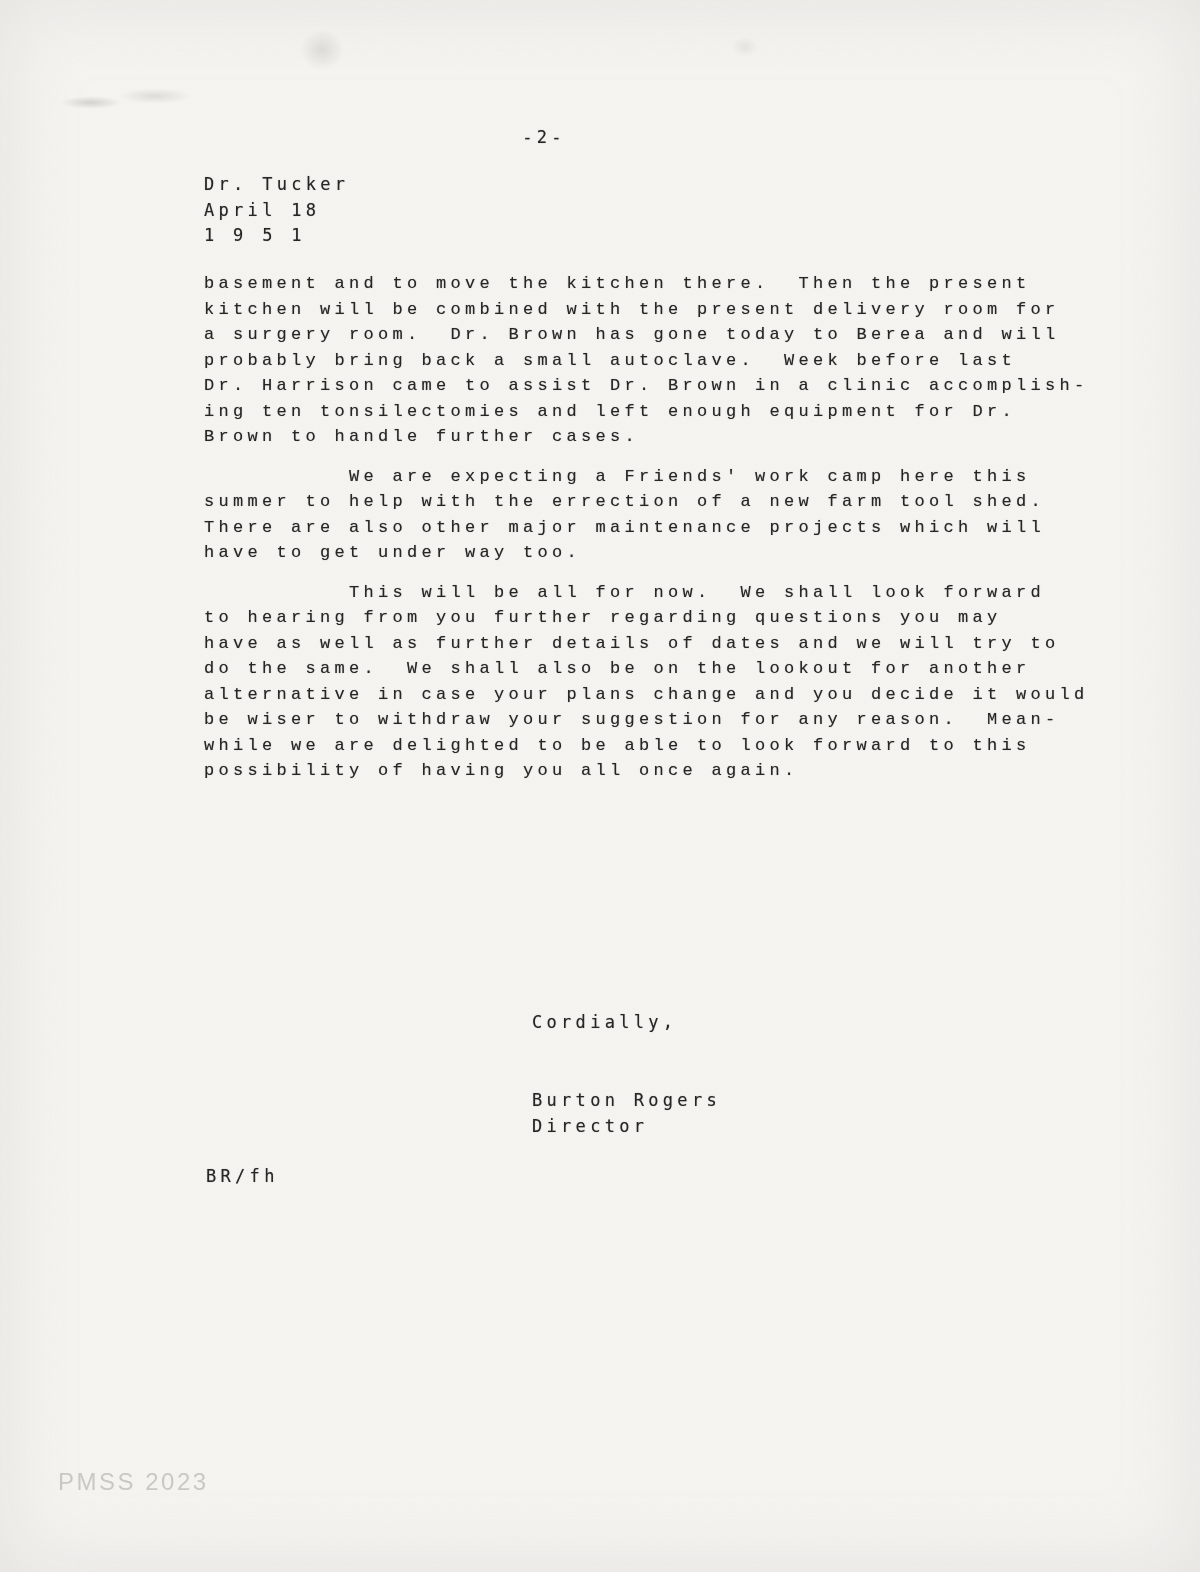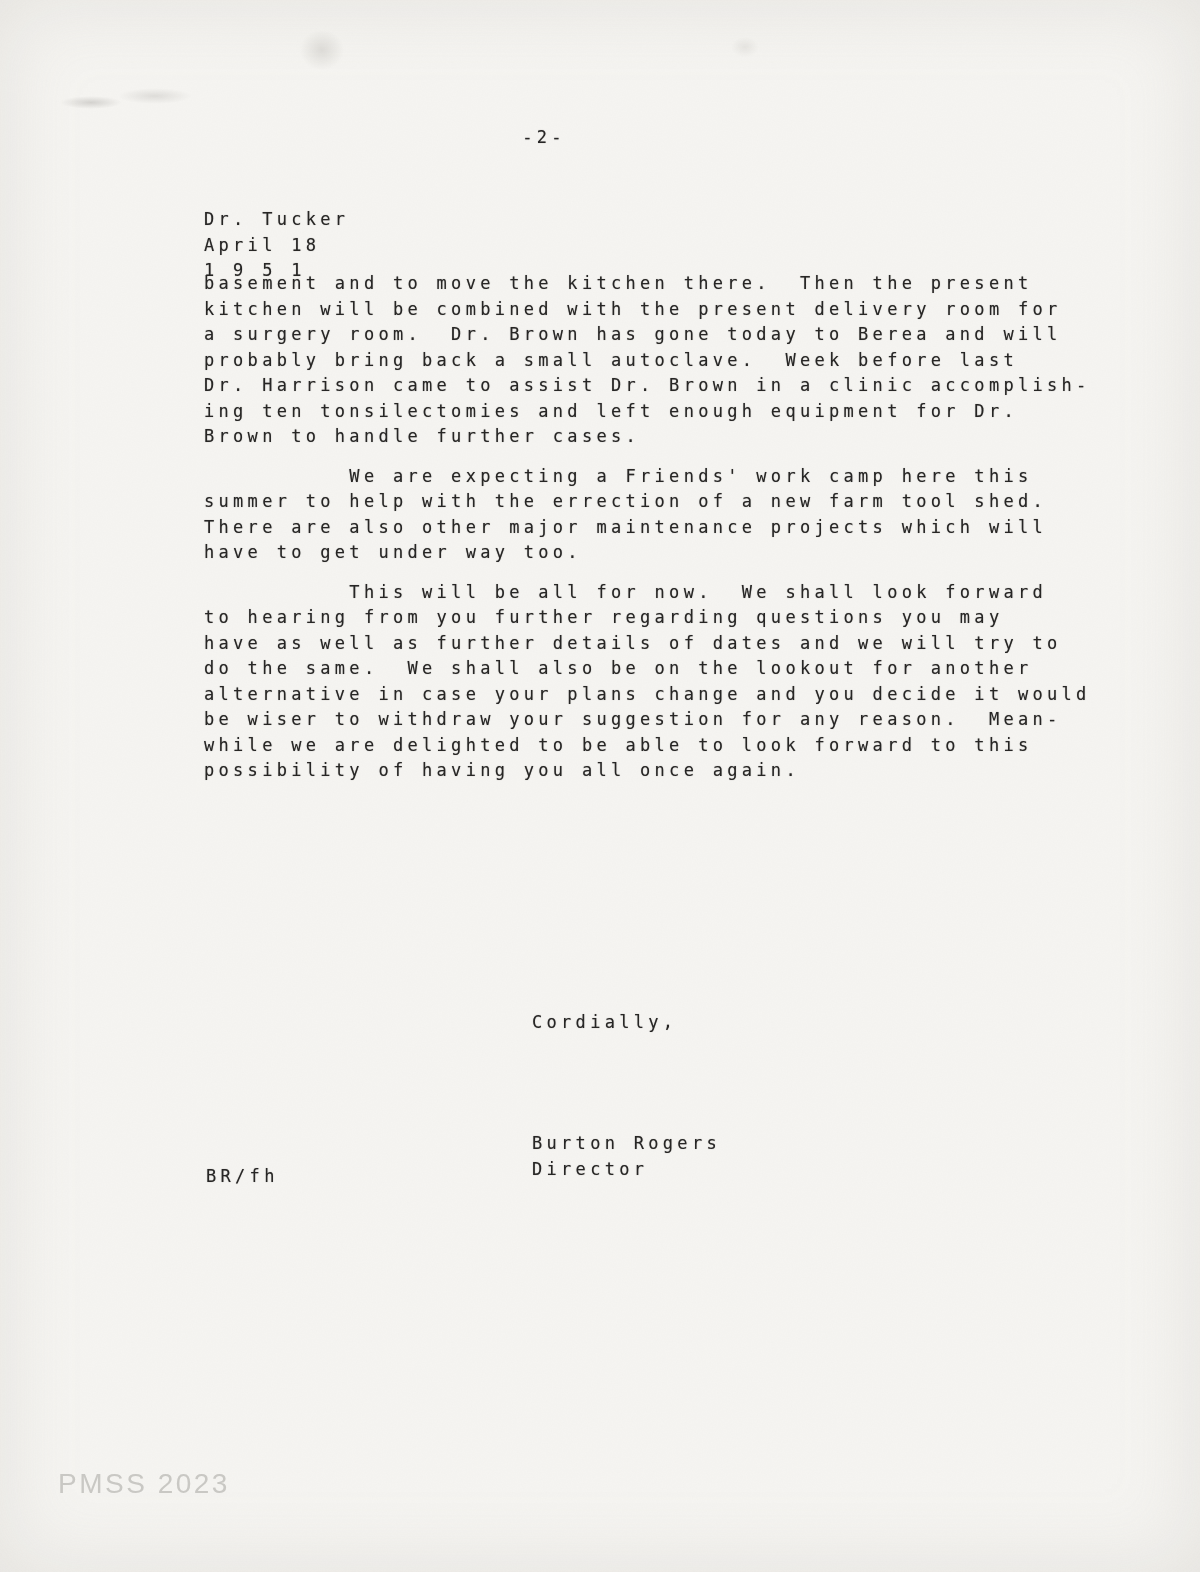--- a/index.html
+++ b/index.html
@@ -33,51 +33,50 @@
     position: absolute;
     top: 125px;
     left: 204px;
     width: 680px;
     text-align: center;
   }
   .recipient {
     position: absolute;
     top: 172px;
     left: 204px;
-    margin-top: 35px;
   }
   .letter-body {
     position: absolute;
     top: 271px;
     left: 204px;
     width: 900px;
   }
-  .para { margin: 0 0 14px 0; }
+  .para { margin: 0 0 14px 0; font-family: Liberation Mono, monospace; }
   .closing {
     position: absolute;
     top: 1010px;
     left: 532px;
   }
   .signature {
     position: absolute;
-    top: 1131px;
+    top: 1088px;
     left: 532px;
   }
   .initials {
     position: absolute;
     top: 1164px;
     left: 206px;
     text-align: center;
   }
   .watermark {
     position: absolute;
     top: 1468px;
     left: 58px;
     font-family: "Liberation Sans", sans-serif;
-    font-size: 28px;
+    font-size: 24px;
     font-weight: 400;
     letter-spacing: 2.5px;
     color: #c9c8c4;
   }
   
   .smudge {
     position: absolute;
     border-radius: 50%;
     pointer-events: none;
   }

